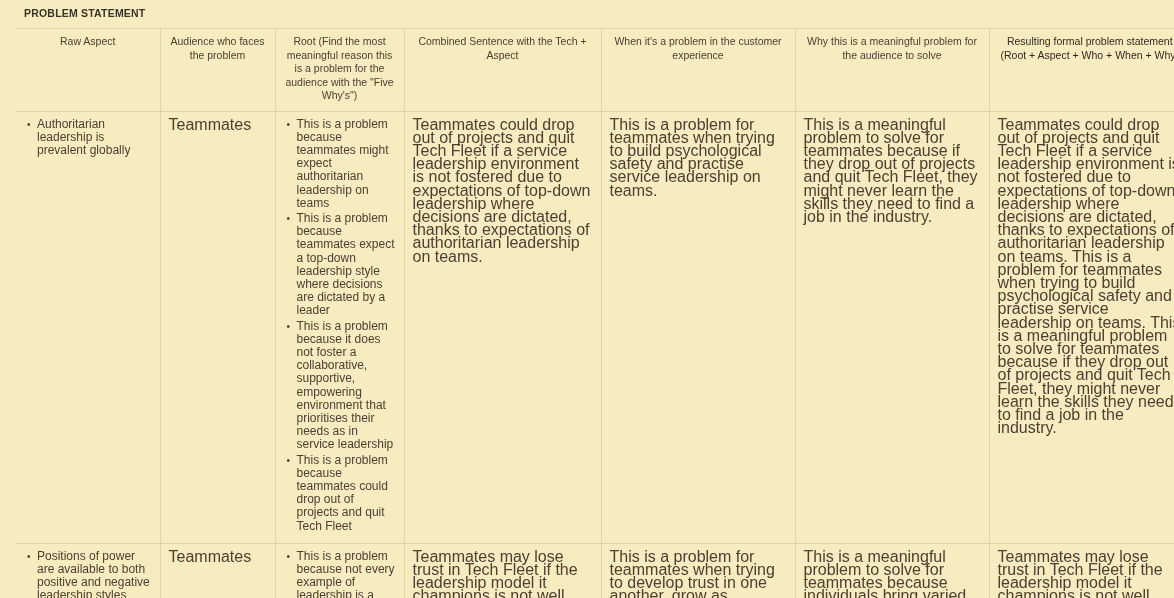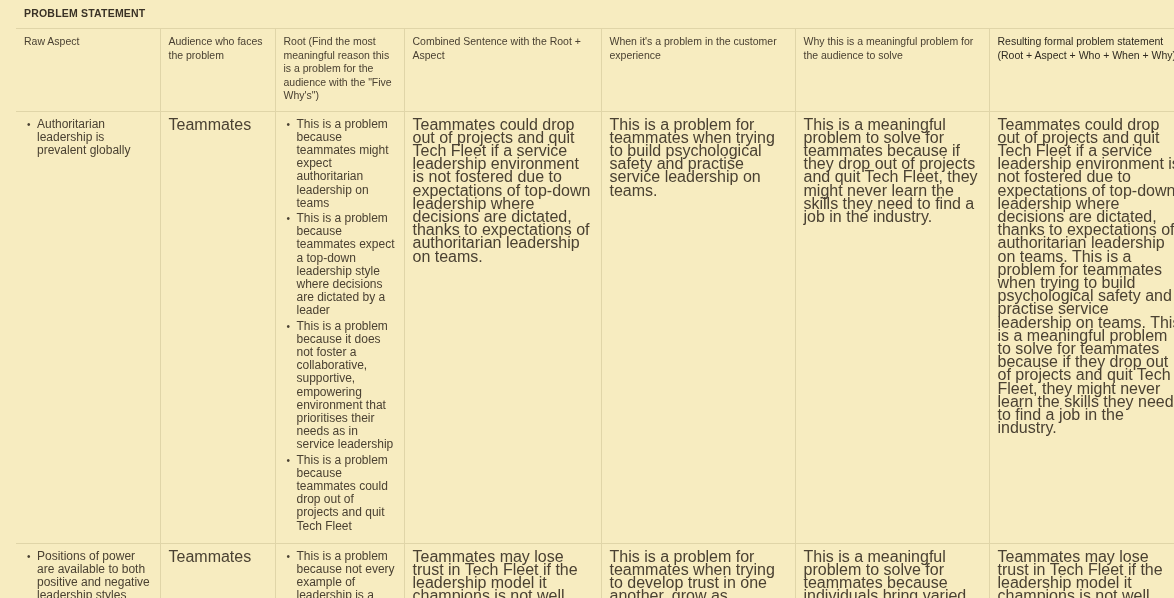--- a/index.html
+++ b/index.html
@@ -57,20 +57,21 @@
   .banner-title {
     font-size: 10.5px;
     font-weight: bold;
     letter-spacing: 0.2px;
     color: #3a3226;
     line-height: 14px;
   }
   .hdr td {
     padding-top: 7px;
     padding-bottom: 8px;
+    text-align: center;
   }
   .hdr-text {
     font-size: 10.5px;
     line-height: 13.5px;
     color: #4a4132;
   }
   .hdr-text.bold {
     font-weight: normal;
     color: #2f2a20;
   }
@@ -127,21 +128,21 @@
         <td>
           <div class="hdr-text">Raw Aspect</div>
         </td>
         <td>
           <div class="hdr-text">Audience who faces the problem</div>
         </td>
         <td>
           <div class="hdr-text">Root (Find the most meaningful reason this is a problem for the audience with the "Five Why's")</div>
         </td>
         <td>
-          <div class="hdr-text">Combined Sentence with the Root + Aspect</div>
+          <div class="hdr-text">Combined Sentence with the Tech + Aspect</div>
         </td>
         <td>
           <div class="hdr-text">When it's a problem in the customer experience</div>
         </td>
         <td>
           <div class="hdr-text">Why this is a meaningful problem for the audience to solve</div>
         </td>
         <td class="nobr">
           <div class="hdr-text bold">Resulting formal problem statement (Root + Aspect + Who + When + Why)</div>
         </td>

